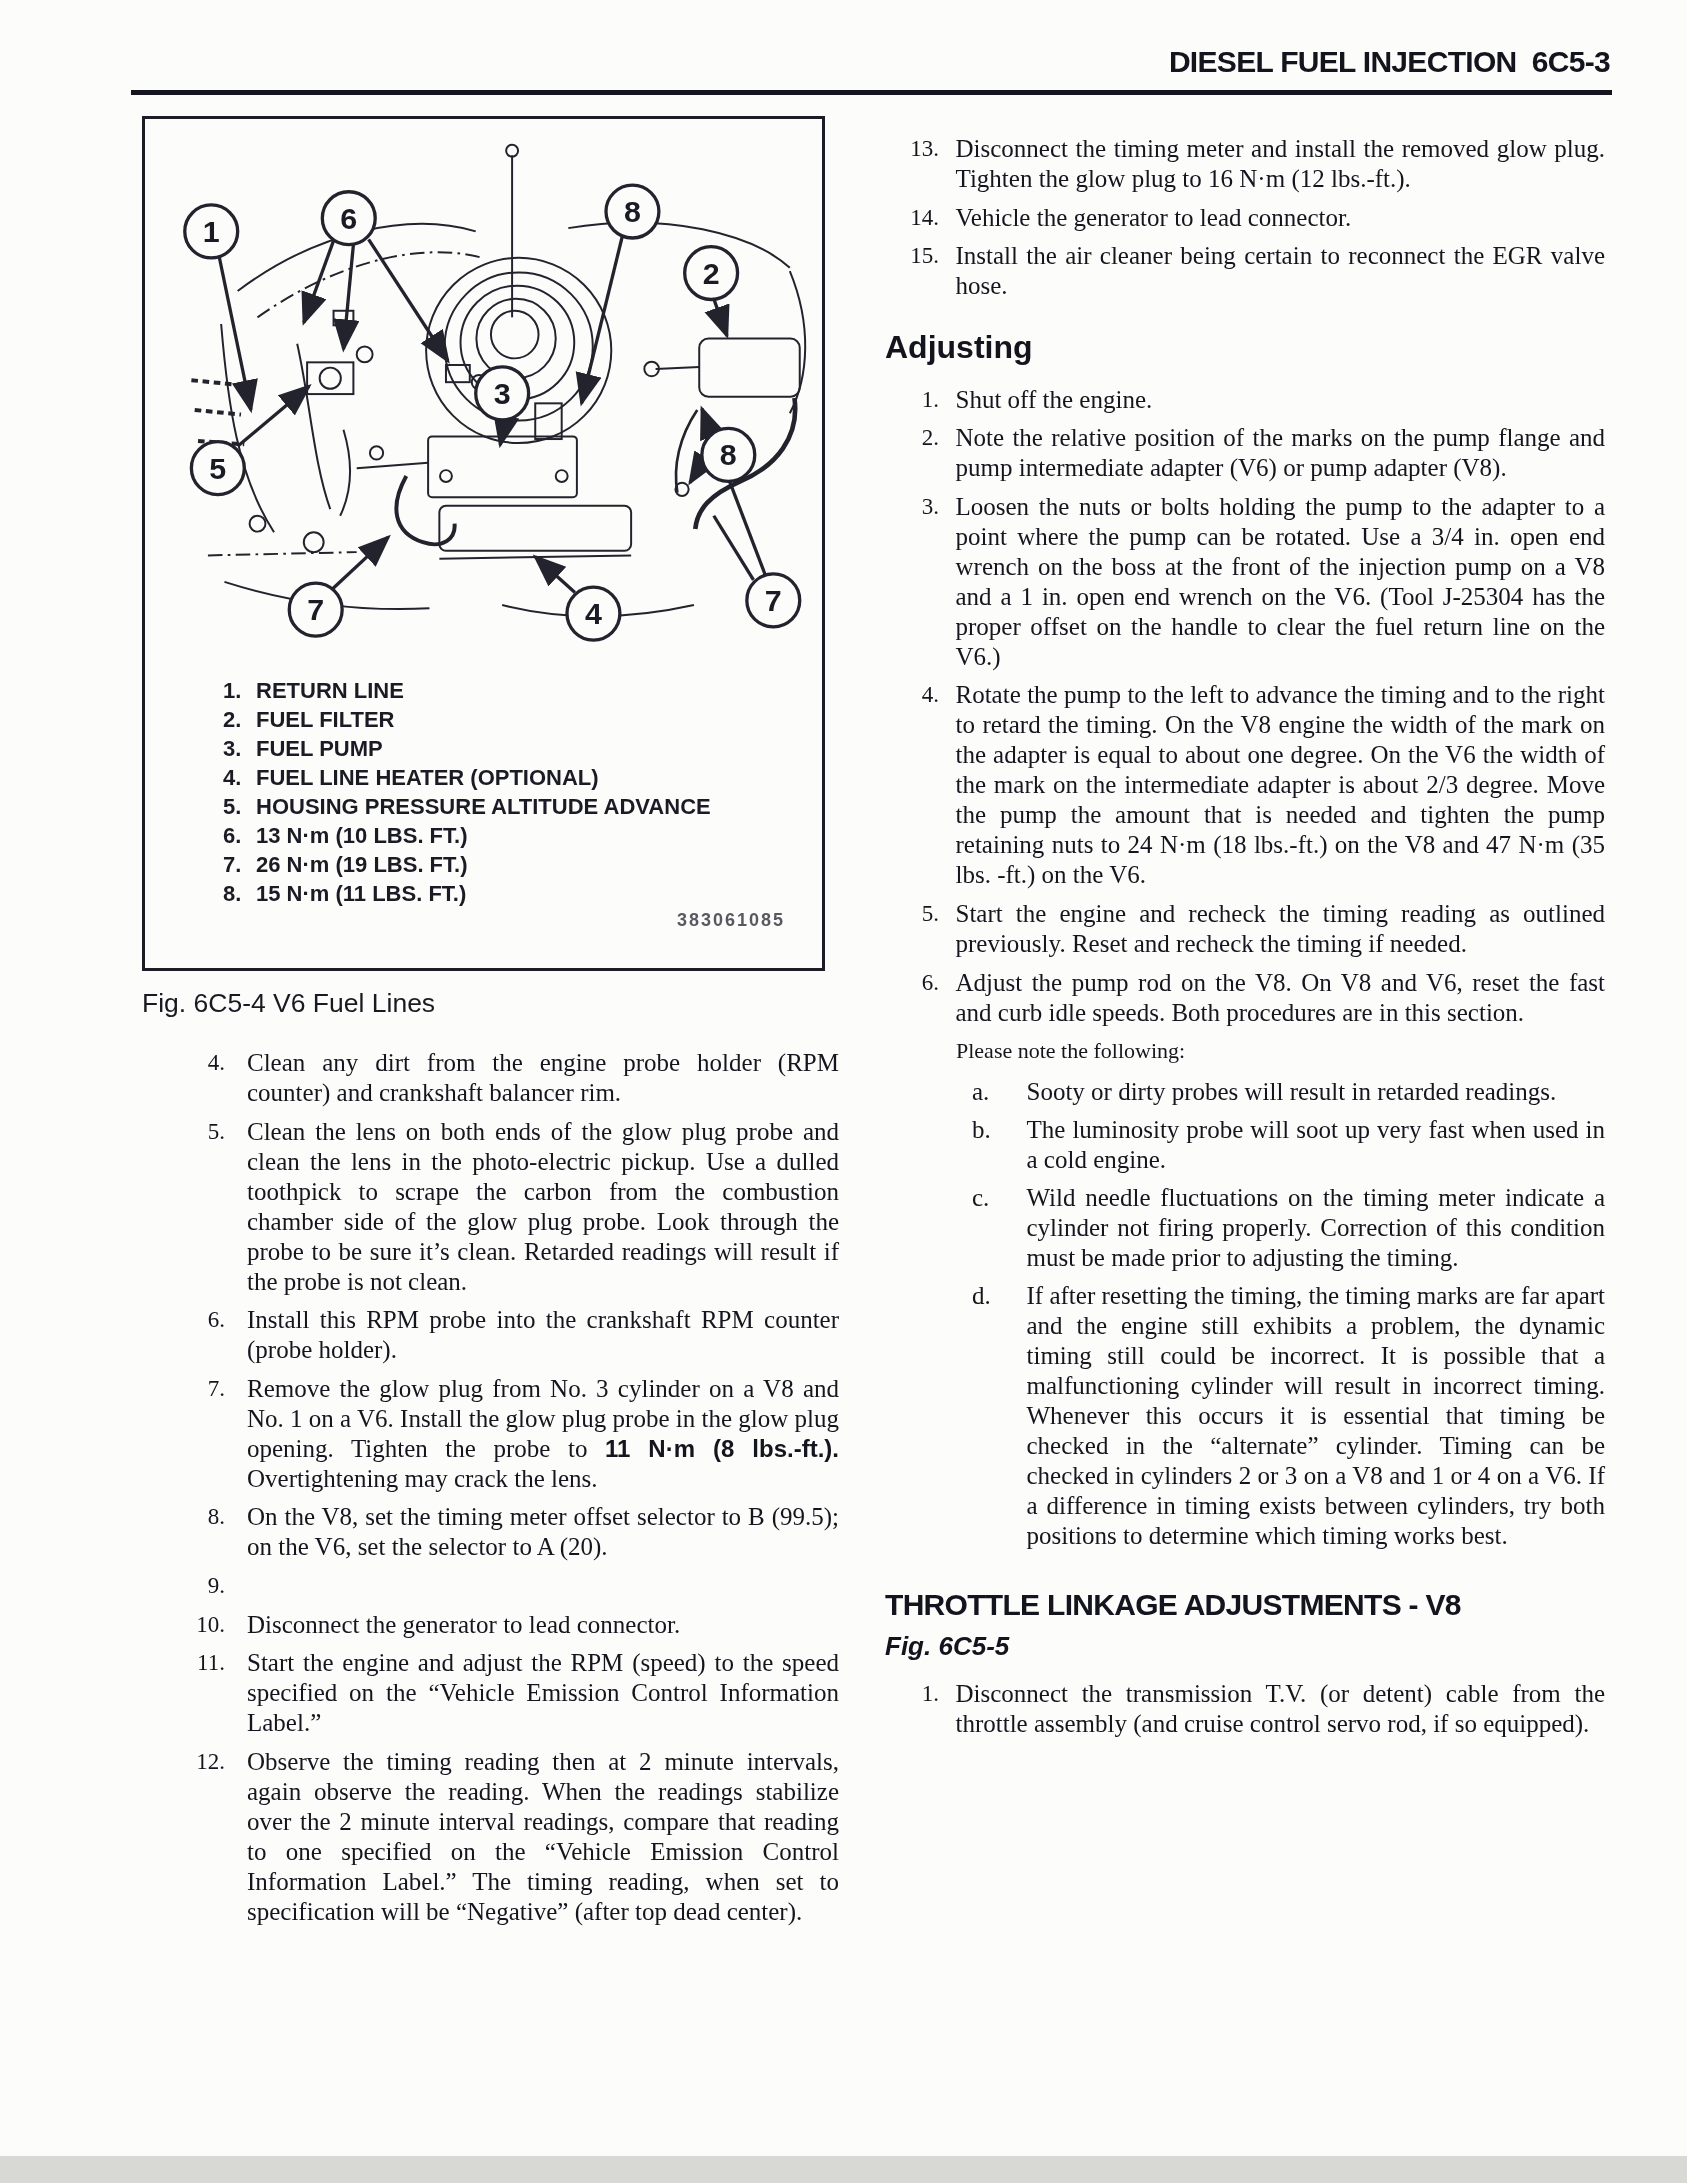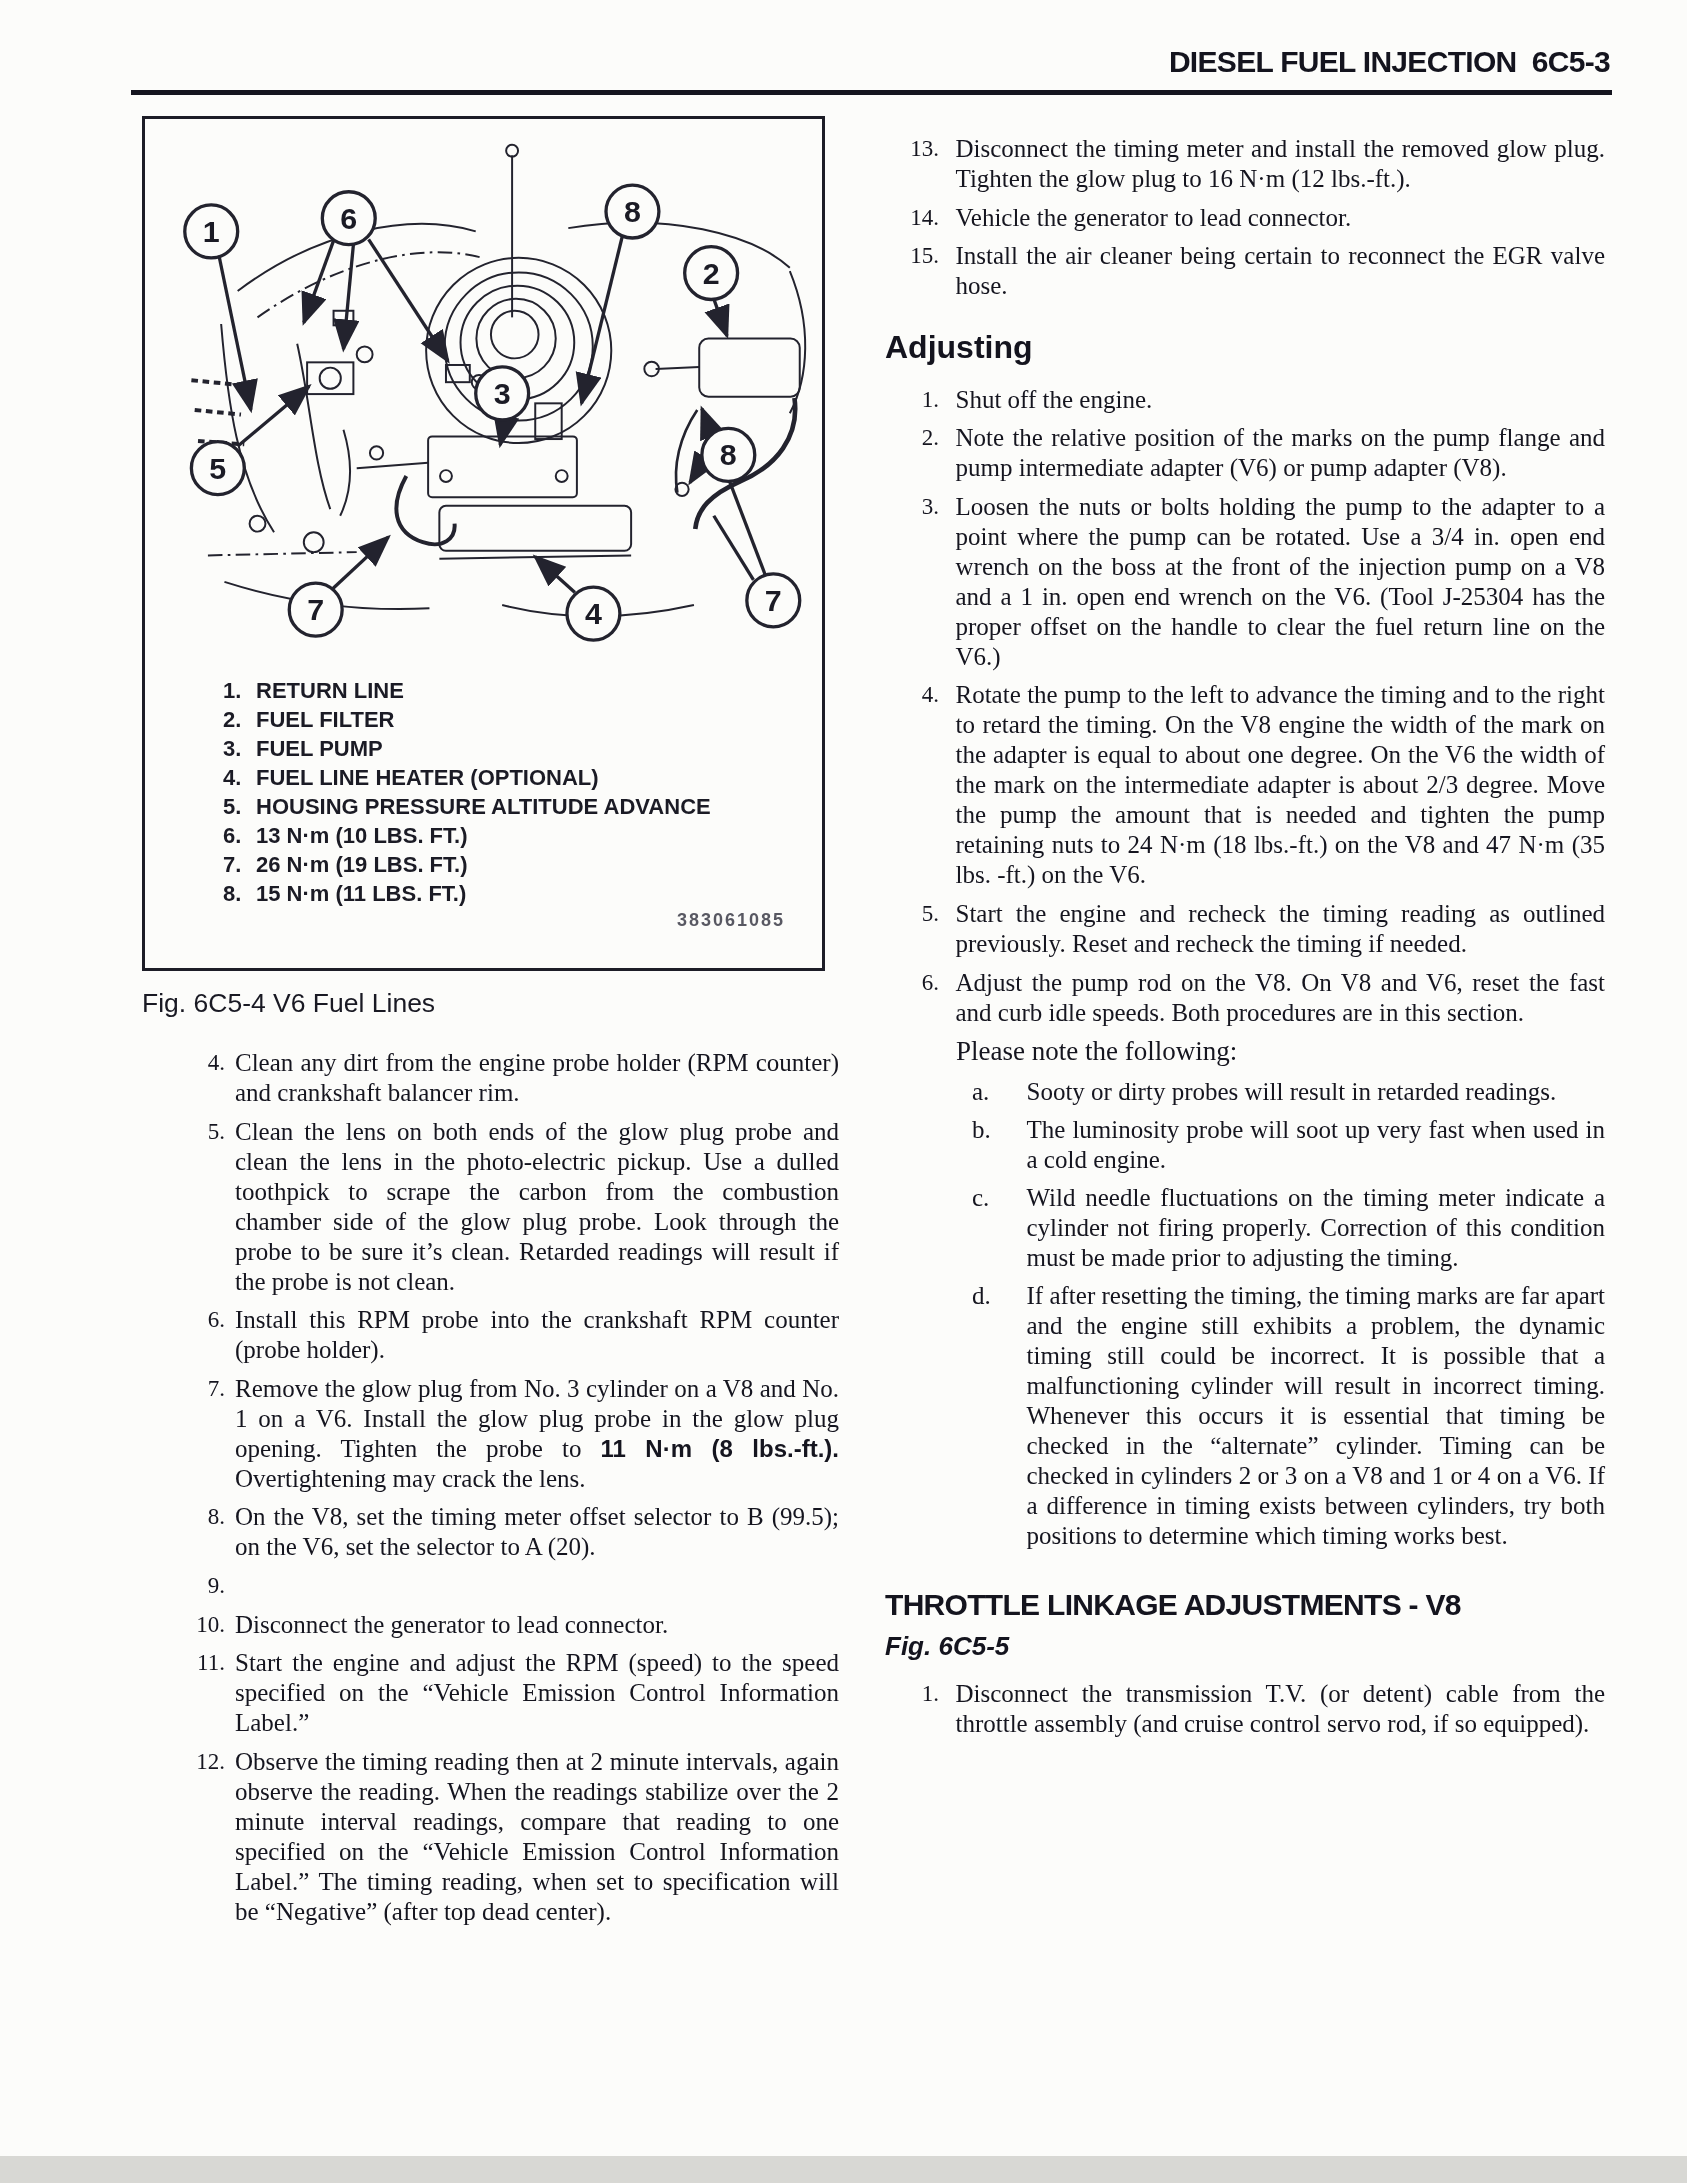--- a/index.html
+++ b/index.html
@@ -23,29 +23,29 @@
   .legend-num{width:33px;flex:0 0 33px;}
   .fig-id{position:absolute;right:37px;top:791px;font-family:"Liberation Sans",sans-serif;
         font-weight:bold;font-size:18px;color:#3c3c48;letter-spacing:2px;opacity:.85;
         filter:blur(0.5px);}
   .caption{width:683px;margin-top:17px;
         font-family:"Liberation Sans",sans-serif;font-size:26.5px;color:#191923;}
 
   .steps{margin-top:29px;margin-left:30px;width:667px;}
   .step{display:flex;margin-bottom:8.6px;}
   .step .num{flex:0 0 53px;text-align:right;font-size:23px;line-height:30px;}
-  .step .txt{flex:1;margin-left:10px;font-size:25px;line-height:30px;text-align:justify;}
+  .step .txt{flex:1;margin-left:22px;font-size:25px;line-height:30px;text-align:justify;}
   .boldseg{font-family:"Liberation Sans",sans-serif;font-weight:bold;font-size:24px;}
 
   .col-right .step .num{flex:0 0 54px;}
   .col-right .step .txt{margin-left:16.5px;}
 
   .h-adjusting{font-family:"Liberation Sans",sans-serif;font-weight:bold;font-size:32px;
         color:#14141e;margin:28px 0 18.5px 0;}
-  .note-intro{margin:2.6px 0 10.6px 71px;font-size:27px;line-height:30px;}
+  .note-intro{margin:2.6px 0 10.6px 71px;font-size:22px;line-height:30px;}
   .note{display:flex;margin-left:87px;margin-bottom:8px;}
   .note .num{flex:0 0 36px;text-align:left;font-size:25px;line-height:30px;}
   .note .txt{flex:1;margin-left:18.5px;font-size:25px;line-height:30px;text-align:justify;}
 
   .h-throttle{font-family:"Liberation Sans",sans-serif;font-weight:bold;font-size:30px;
         color:#14141e;margin:37px 0 5.3px 0;letter-spacing:-0.7px;}
   .fig-ref{font-family:"Liberation Sans",sans-serif;font-weight:bold;font-style:italic;
         font-size:26px;color:#14141e;margin:9.3px 0 17px 0;}
 </style>
 </head>

